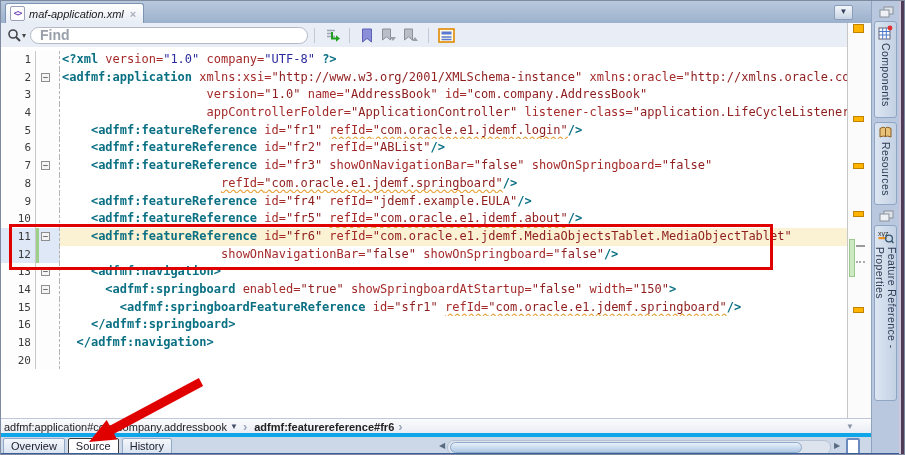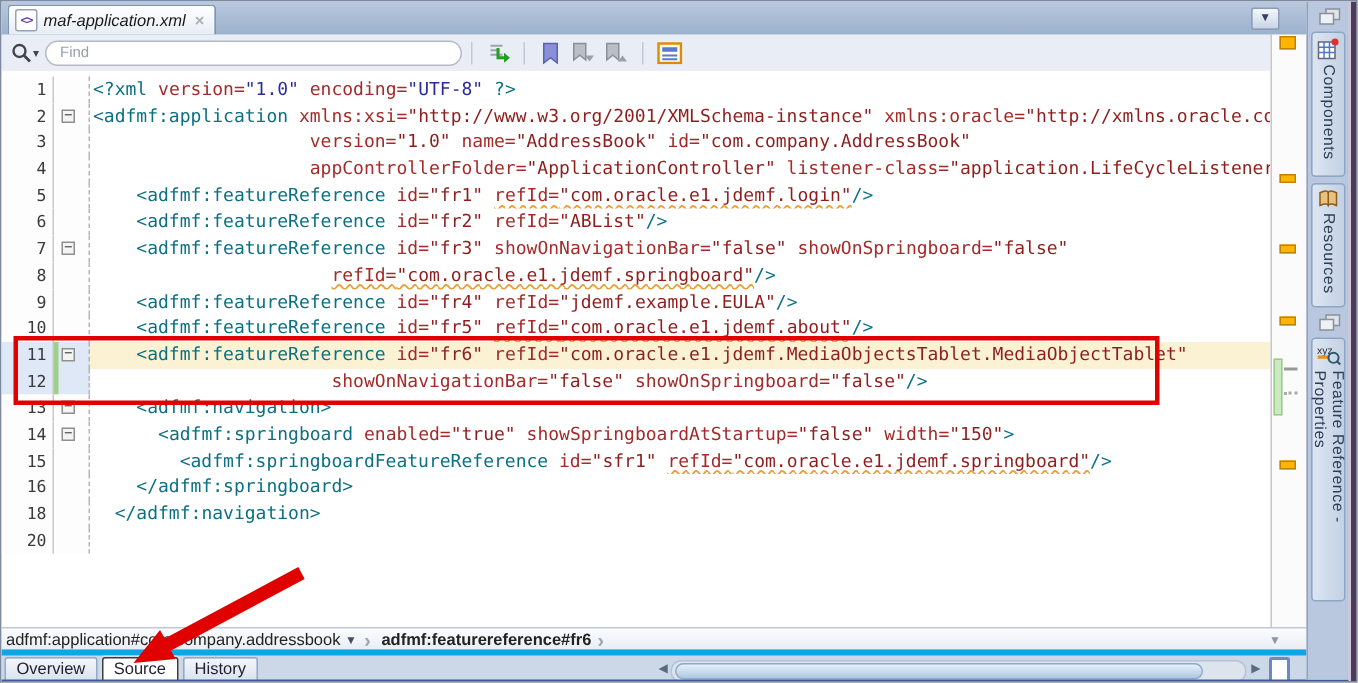--- a/index.html
+++ b/index.html
@@ -18,36 +18,36 @@
   .tab-close{color:#a9aeb9;font-size:11px;font-weight:bold;margin-left:2px;cursor:default;}
   .tablist-btn{position:absolute;right:18px;top:4px;width:17px;height:13px;
                background:linear-gradient(#f4f7fb,#c8d4e4);border:1px solid #8a9cb8;border-radius:2px;
                font-size:8px;color:#33415c;text-align:center;line-height:12px;}
   
   .findbar{position:absolute;left:0;top:22px;width:846px;height:24px;background:#e9eef6;
            border-bottom:1px solid #c5cddb;display:flex;align-items:center;}
   .search-glyph{display:flex;align-items:center;margin:0 4px 0 6px;gap:1px;}
   .search-caret{font-size:8px;color:#444;}
   .find-input{width:258px;height:15px;border:1px solid #b3bac6;border-radius:9px;background:#fff;
-              font-size:10px;color:#333;padding:0 9px;outline:none;}
+              font-size:14px;color:#333;padding:0 9px;outline:none;font-weight:bold;}
   .find-input::placeholder{color:#9aa0aa;}
   .tbsep{width:1px;height:15px;background:#c2c9d6;margin:0 6px;}
   .tbicon{width:18px;height:18px;display:flex;align-items:center;justify-content:center;margin:0 2px;}
   
   .editor{position:absolute;left:0;top:46px;width:846px;height:371px;background:#fff;overflow:hidden;padding-top:4px;box-sizing:border-box;}
   .cl{display:flex;height:17.7px;line-height:17.7px;white-space:pre;
       font-family:"DejaVu Sans Mono",monospace;font-size:12px;color:#1a1a1a;}
   .ln{flex:0 0 30px;text-align:right;padding-right:4px;font-size:11px;color:#3c3c3c;
       border-right:1px solid #c8c8c8;background:#fdfdfd;}
   .fold{flex:0 0 23px;border-right:1px dashed #b5b5b5;position:relative;background:#fdfdfd;}
   .fbox{position:absolute;left:5px;top:4px;width:9px;height:9px;border:1px solid #8f8f8f;background:#f4f4f4;
         font-style:normal;font-size:9px;line-height:7px;text-align:center;color:#444;box-sizing:border-box;}
   .code{flex:1;padding-left:2px;overflow:hidden;}
   .code b{font-weight:normal;}
-  .code .t{color:var(--tag);}
+  .code .t{color:var(--tag);font-weight:bold;}
   .code .a{color:var(--attr);}
   .code .v{color:var(--value);}
   .code .vp{color:var(--pi_value);}
   .code .sq{text-decoration:underline wavy var(--squiggle);text-decoration-skip-ink:none;text-underline-offset:2px;}
   .cl.hl .code{background:var(--highlight_line_bg);}
   .cl.chg .ln,.cl.chg .fold{background:#dfe8f6;}
   .cl.chg .fold{box-shadow:inset 3px 0 0 #9ed08c;}
   
   .redbox{position:absolute;left:8px;top:223px;width:758px;height:40px;border:3px solid var(--accent_red);z-index:6;pointer-events:none;}
   .arrow-svg{position:absolute;left:0;top:0;z-index:9;pointer-events:none;}
@@ -144,21 +144,21 @@
       <svg width="17" height="15">
           <rect x="1" y="1" width="15" height="13" fill="#fffbe8" stroke="#e08a00" stroke-width="1.6"></rect>
           <rect x="3.5" y="3.5" width="10" height="3" fill="#5a7ad2"></rect>
           <path d="M3.5 9h10M3.5 11.5h10" stroke="#5a7ad2" stroke-width="1.4"></path>
         </svg>
     </span>
   </div>
 
   <div class="editor">
     <div id="code-lines">
-        <div class="cl"><span class="ln">1</span><span class="fold"></span><span class="code"><b class="t">&lt;?xml</b> <b class="a">version=</b><b class="vp">"1.0"</b> <b class="a">encoding=</b><b class="vp">"UTF-8"</b> <b class="t">?&gt;</b></span></div>
+        <div class="cl"><span class="ln">1</span><span class="fold"></span><span class="code"><b class="t">&lt;?xml</b> <b class="a">version=</b><b class="vp">"1.0"</b> <b class="a">company=</b><b class="vp">"UTF-8"</b> <b class="t">?&gt;</b></span></div>
         <div class="cl"><span class="ln">2</span><span class="fold"><i class="fbox">−</i></span><span class="code"><b class="t">&lt;adfmf:application</b> <b class="a">xmlns:xsi=</b><b class="v">"http://www.w3.org/2001/XMLSchema-instance"</b> <b class="a">xmlns:oracle=</b><b class="v">"http://xmlns.oracle.com/adf/mf"</b></span></div>
         <div class="cl"><span class="ln">3</span><span class="fold"></span><span class="code">                    <b class="a">version=</b><b class="v">"1.0"</b> <b class="a">name=</b><b class="v">"AddressBook"</b> <b class="a">id=</b><b class="v">"com.company.AddressBook"</b></span></div>
         <div class="cl"><span class="ln">4</span><span class="fold"></span><span class="code">                    <b class="a">appControllerFolder=</b><b class="v">"ApplicationController"</b> <b class="a">listener-class=</b><b class="v">"application.LifeCycleListenerImpl"</b></span></div>
         <div class="cl"><span class="ln">5</span><span class="fold"></span><span class="code">    <b class="t">&lt;adfmf:featureReference</b> <b class="a">id=</b><b class="v">"fr1"</b> <u class="sq"><b class="a">refId=</b><b class="v">"com.oracle.e1.jdemf.login"</b></u><b class="t">/&gt;</b></span></div>
         <div class="cl"><span class="ln">6</span><span class="fold"></span><span class="code">    <b class="t">&lt;adfmf:featureReference</b> <b class="a">id=</b><b class="v">"fr2"</b> <b class="a">refId=</b><b class="v">"ABList"</b><b class="t">/&gt;</b></span></div>
         <div class="cl"><span class="ln">7</span><span class="fold"><i class="fbox">−</i></span><span class="code">    <b class="t">&lt;adfmf:featureReference</b> <b class="a">id=</b><b class="v">"fr3"</b> <b class="a">showOnNavigationBar=</b><b class="v">"false"</b> <b class="a">showOnSpringboard=</b><b class="v">"false"</b></span></div>
         <div class="cl"><span class="ln">8</span><span class="fold"></span><span class="code">                      <u class="sq"><b class="a">refId=</b><b class="v">"com.oracle.e1.jdemf.springboard"</b></u><b class="t">/&gt;</b></span></div>
         <div class="cl"><span class="ln">9</span><span class="fold"></span><span class="code">    <b class="t">&lt;adfmf:featureReference</b> <b class="a">id=</b><b class="v">"fr4"</b> <b class="a">refId=</b><b class="v">"jdemf.example.EULA"</b><b class="t">/&gt;</b></span></div>
         <div class="cl"><span class="ln">10</span><span class="fold"></span><span class="code">    <b class="t">&lt;adfmf:featureReference</b> <b class="a">id=</b><b class="v">"fr5"</b> <u class="sq"><b class="a">refId=</b><b class="v">"com.oracle.e1.jdemf.about"</b></u><b class="t">/&gt;</b></span></div>
         <div class="cl hl chg"><span class="ln">11</span><span class="fold"><i class="fbox">−</i></span><span class="code">    <b class="t">&lt;adfmf:featureReference</b> <b class="a">id=</b><b class="v">"fr6"</b> <b class="a">refId=</b><b class="v">"com.oracle.e1.jdemf.MediaObjectsTablet.MediaObjectTablet"</b></span></div>

